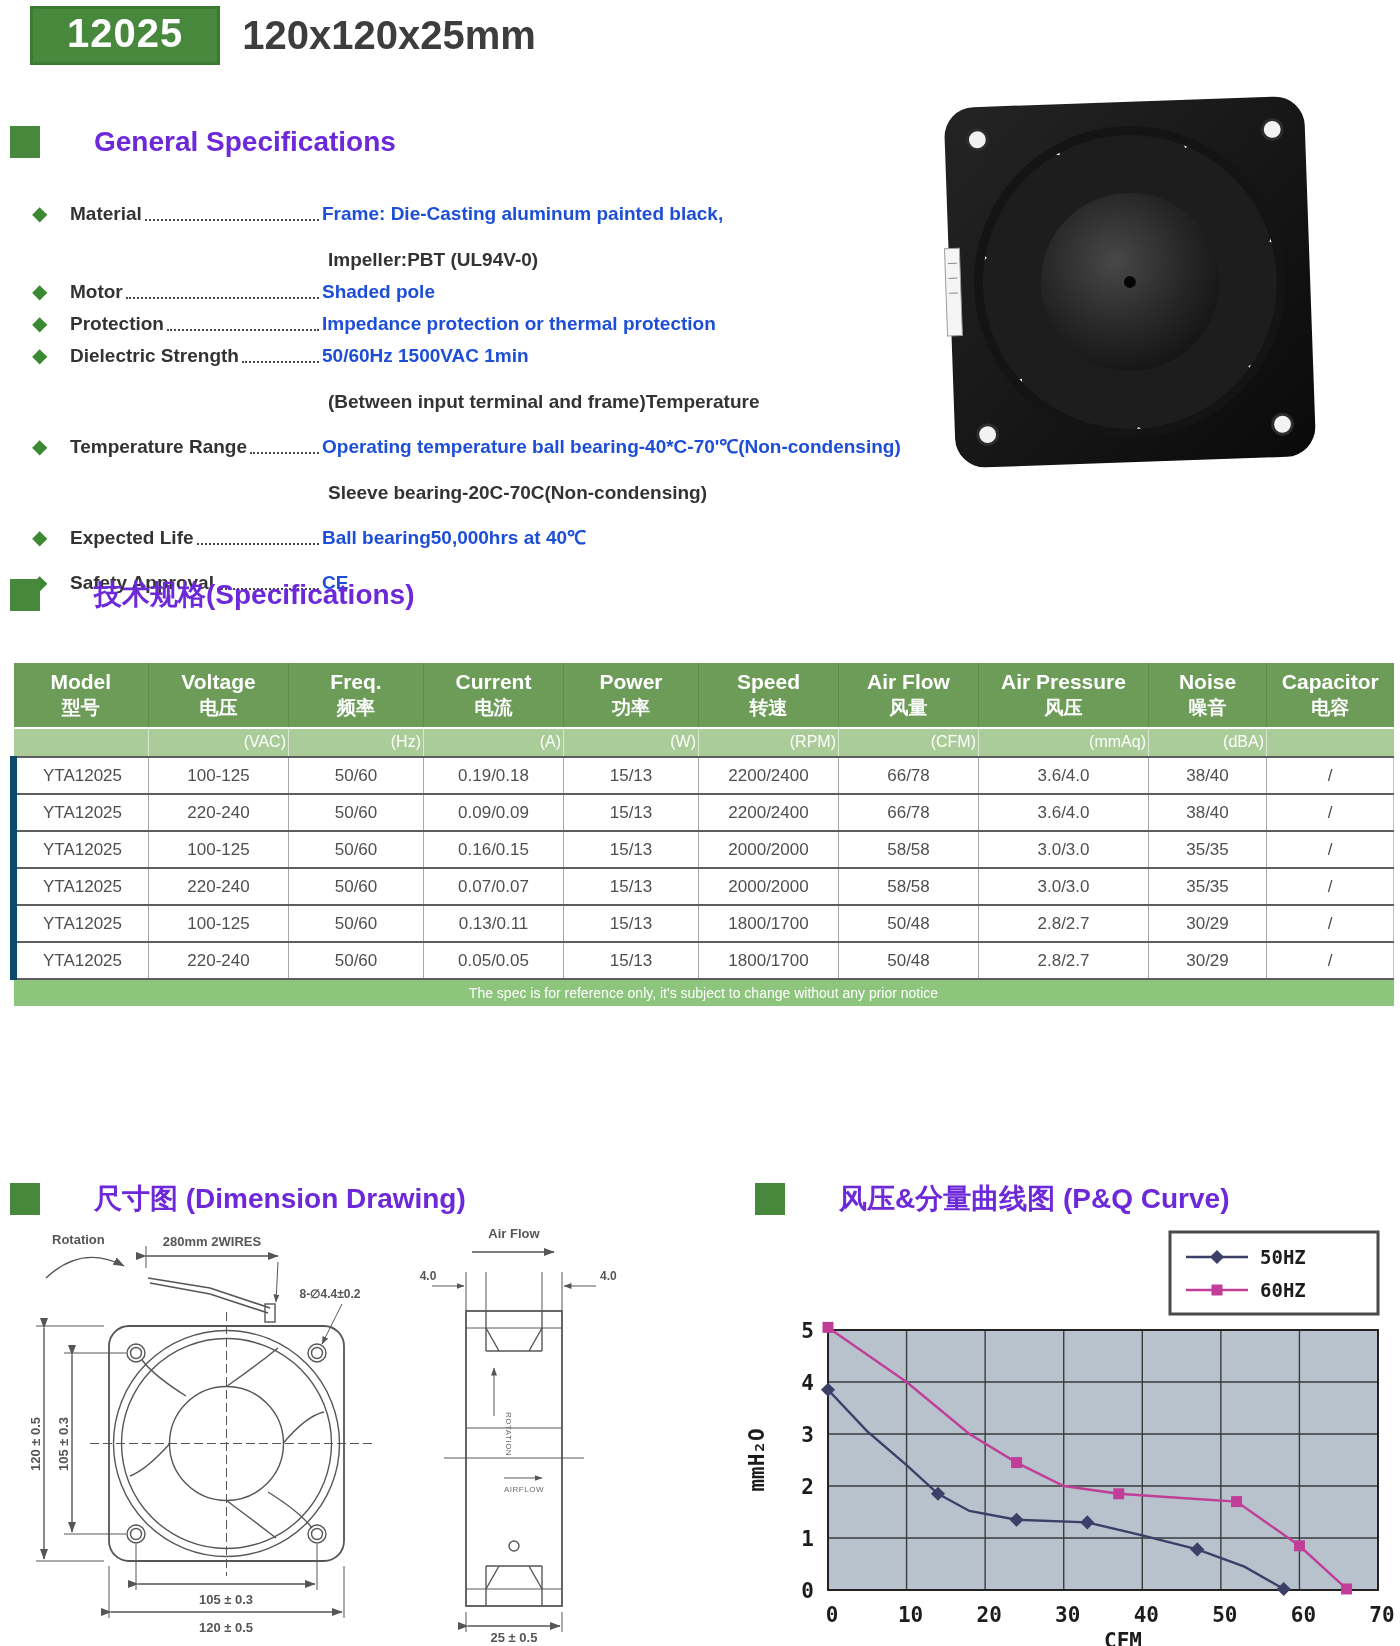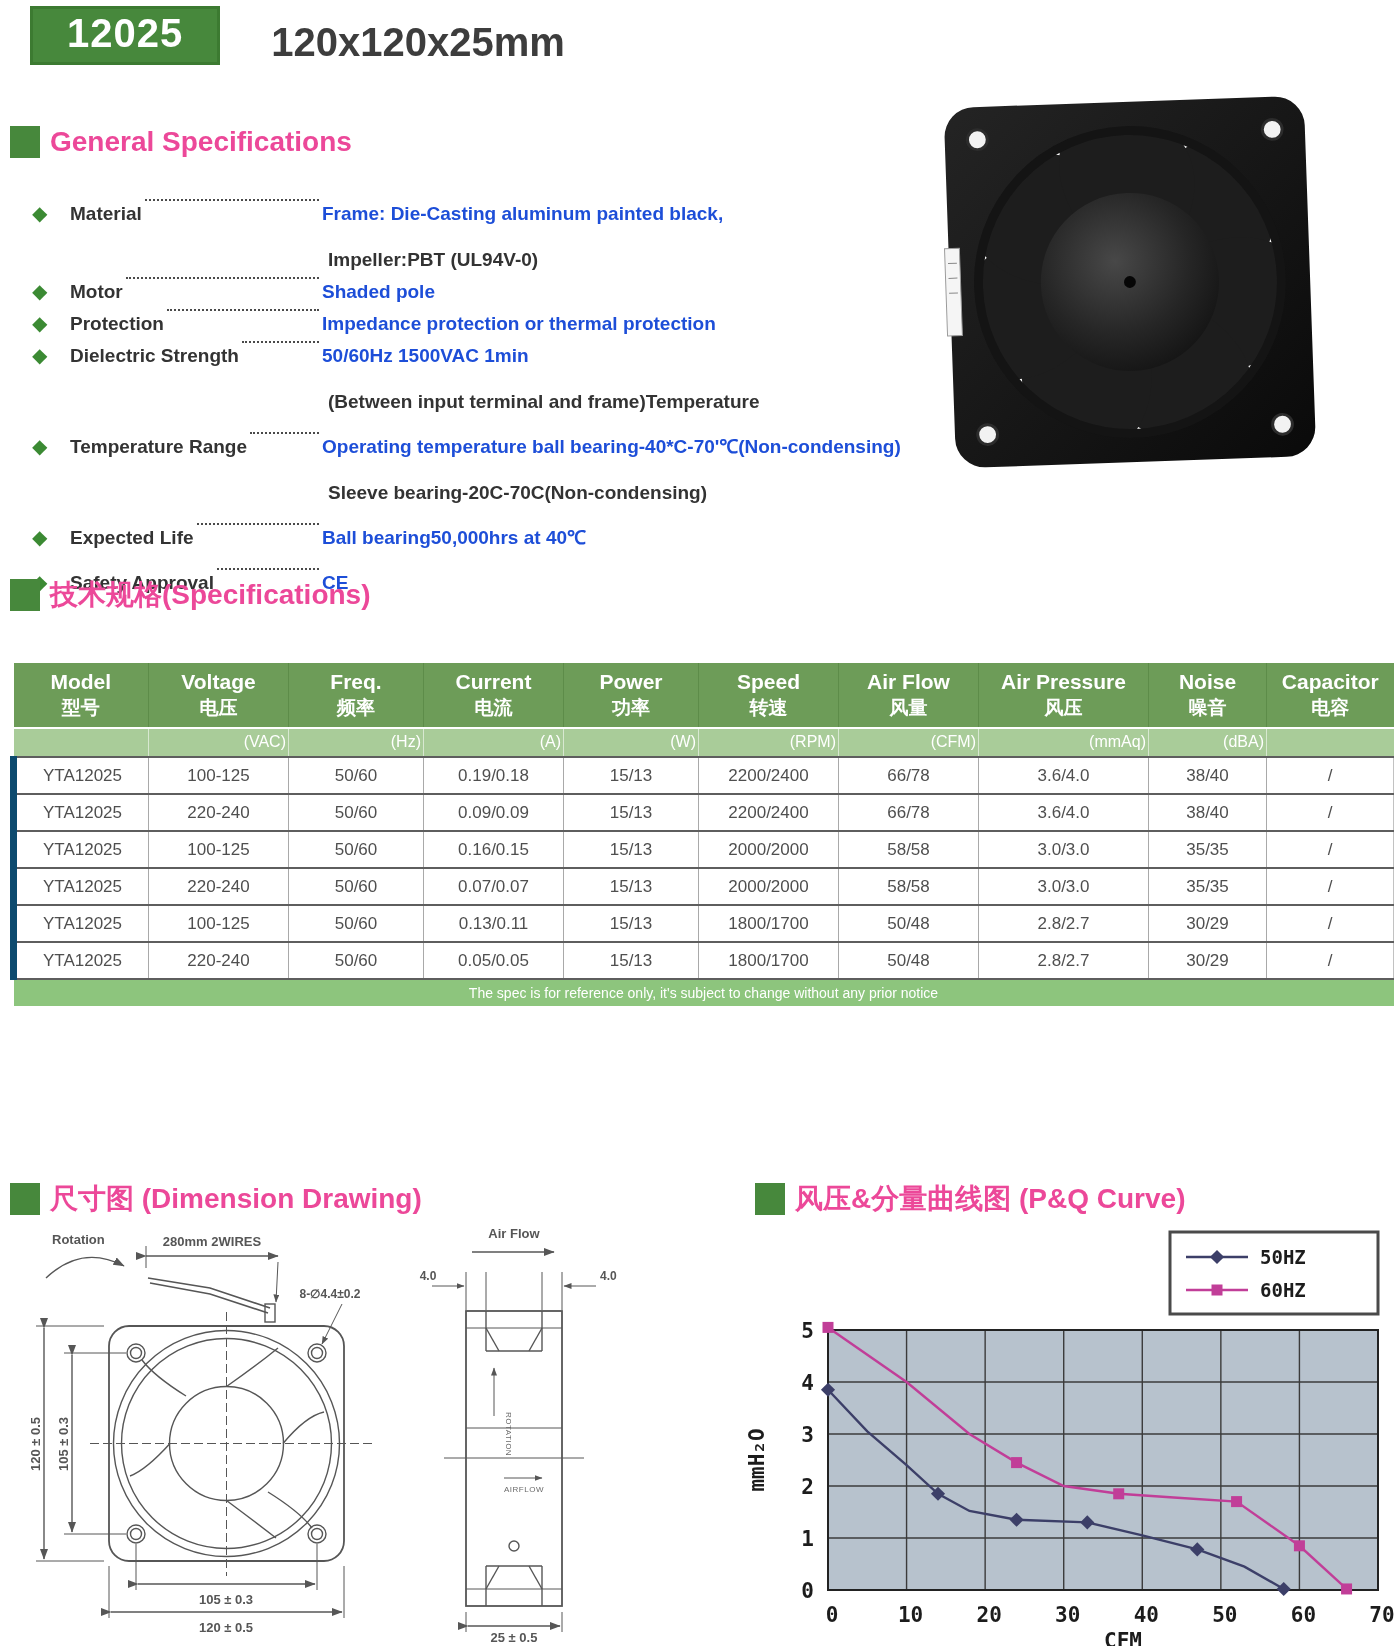--- a/index.html
+++ b/index.html
@@ -1,36 +1,36 @@
 <!DOCTYPE html>
 <html><head>
 <meta charset="utf-8">
 <style>
   * { margin:0; padding:0; box-sizing:border-box; }
   body { background:#fff; }
   .page { position:relative; width:1400px; height:1646px; background:#fff; overflow:hidden;
           font-family:"Liberation Sans", sans-serif; color:#333; }
 
   
-  .hdr { position:absolute; left:30px; top:6px; display:flex; align-items:flex-end;gap:29px; }
+  .hdr { position:absolute; left:30px; top:6px; display:flex; align-items:center; }
   .badge { background:#47883c; border:3px solid #3c7a31; color:#fff; font-weight:700;
            font-size:40px; padding:2px 34px 6px 34px; letter-spacing:1px; }
   .size-text { margin-left:22px; font-size:40px; font-weight:700; color:#3d3d3d; }
 
   
   .sec-head { position:absolute; display:flex; align-items:center; }
   .sq { width:30px; height:32px; background:#47883c; margin-right:10px; flex:0 0 auto; }
-  .sec-title { color:#ec4899; font-weight:700; font-size:28px; }
+  .sec-title { color:#6d28d9; font-weight:700; font-size:28px;margin-left:44px; }
 
   
   .specs { position:absolute; left:32px; top:196px; width:900px; }
   .spec-row { display:flex; align-items:flex-start; line-height:29px; margin-top:3px; }
   .gap-md { margin-top:12px; } .gap-lg { margin-top:16px; }
   .diamond { color:#3b8a33; font-size:20px; width:38px; flex:0 0 auto; line-height:29px; }
-  .spec-left { width:252px; flex:0 0 auto; display:flex; align-items:flex-start; }
+  .spec-left { width:252px; flex:0 0 auto; display:flex; align-items:flex-end; }
   .spec-label { font-size:19px; font-weight:700; color:#333; white-space:nowrap; }
   .leader { flex:1; border-bottom:2px dotted #4a4a4a; margin:0 3px 7px 3px; min-width:10px; }
   .spec-value { font-size:19px; font-weight:700; color:#1d4ed8; }
   .spec-cont { margin-left:296px; font-size:19px; font-weight:700; line-height:29px; margin-top:17px; }
 
   
   .fan-photo { position:absolute; left:932px; top:84px; transform:rotate(-2deg); }
 
   
   .spec-table-wrap { position:absolute; left:10px; top:663px; width:1380px; }

